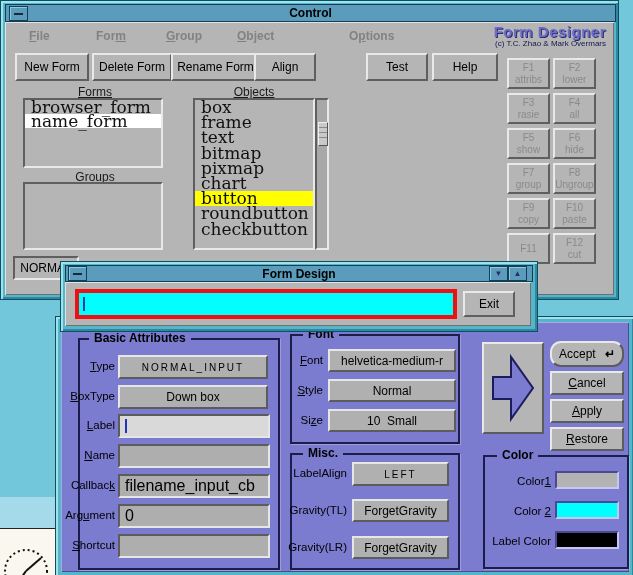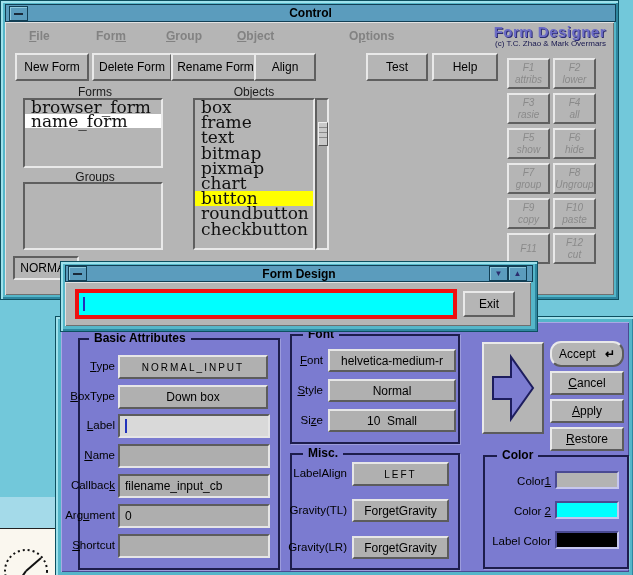--- a/index.html
+++ b/index.html
@@ -30,21 +30,21 @@
        font-size:12px;color:#000000;box-sizing:border-box;}
   .btn.dark{color:#000;}
 
   .menu-item{position:absolute;font-size:12px;font-weight:bold;color:#828282;}
 
   .logo{position:absolute;text-align:right;line-height:1.05;}
   .logo .t{font-size:15px;font-weight:bold;color:#6c6cc6;letter-spacing:.5px;
        text-shadow:1px 1px 0 #2c2c74;}
   .logo .c{font-size:8px;color:#17174e;}
 
-  .list-label{position:absolute;font-size:12px;color:#1a1a1a;text-align:center;}
+  .list-label{position:absolute;font-size:12px;color:#1a1a1a;text-align:center;text-decoration:underline;}
   .list{position:absolute;background:#b5b5b5;box-sizing:border-box;
        font-family:"DejaVu Serif",serif;font-size:17px;color:#111;overflow:hidden;}
   .forms-list .row{height:14px;line-height:14px;padding-left:6px;}
   .forms-list .selected{background:#ffffff;}
   .obj-list .row{height:15.2px;line-height:15.2px;padding-left:6px;}
   .obj-list .selected{background:#ffff00;}
 
   .scrollbar{position:absolute;background:#a8a8a8;box-sizing:border-box;}
   .thumb{position:absolute;left:1px;width:8px;background:#c9c9c9;
        border:1px solid;border-color:#eee #555 #555 #eee;
@@ -62,21 +62,21 @@
        box-shadow:1px 1px 0 rgba(255,255,255,.25);}
   .grp-title{position:absolute;background:#7b7bd0;padding:0 5px;
        font-size:12px;font-weight:bold;color:#000;white-space:nowrap;}
   .flabel{position:absolute;font-size:11.5px;color:#000;text-align:right;white-space:nowrap;}
   .value-btn{position:absolute;box-sizing:border-box;background:#b0b0b0;
        border:2px solid;border-color:#e6e6e6 #5c5c5c #5c5c5c #e6e6e6;
        display:flex;align-items:center;justify-content:center;
        font-size:12px;color:#000;white-space:pre;}
   .field{position:absolute;box-sizing:border-box;background:#aeaeae;
        border:2px solid;border-color:#5c5c5c #e6e6e6 #e6e6e6 #5c5c5c;
-       display:flex;align-items:center;padding-left:5px;font-size:12px;color:#000;white-space:pre;}
+       display:flex;align-items:center;padding-left:5px;font-size:16px;color:#000;white-space:pre;}
   .field.lit{background:#d9d9d9;}
   .cursor{display:inline-block;width:2px;height:14px;background:#2233bb;}
   .caps{font-size:10px;letter-spacing:2px;}
 
   .action{position:absolute;box-sizing:border-box;background:#b5b5b5;
        border:2px solid;border-color:#e9e9e9 #5c5c5c #5c5c5c #e9e9e9;
        display:flex;align-items:center;justify-content:center;
        font-size:12px;color:#000;}
   .swatch{position:absolute;box-sizing:border-box;
        border:2px solid;border-color:#4a4a92 #c6c6ee #c6c6ee #4a4a92;}
@@ -145,21 +145,21 @@
         <div class="row selected">button</div>
         <div class="row">roundbutton</div>
         <div class="row">checkbutton</div>
       </div>
     <div class="scrollbar sunken" style="left:310px;top:76px;width:14px;height:152px;">
       <div class="thumb" style="top:22px;height:22px;"></div>
     </div>
 
     <div class="sunken btn dark" style="position:absolute;left:8px;top:234px;width:66px;height:24px;background:#b5b5b5;">NORMAL</div>
 
-    <div class="fkeys" style="left:502px;top:36px;font-style:italic;">
+    <div class="fkeys" style="left:502px;top:36px;">
 
     <div class="raised fkey">
         <span>F1</span>
         <span>attribs</span>
       </div>
         <div class="raised fkey">
         <span>F2</span>
         <span>lower</span>
       </div>
         <div class="raised fkey">

